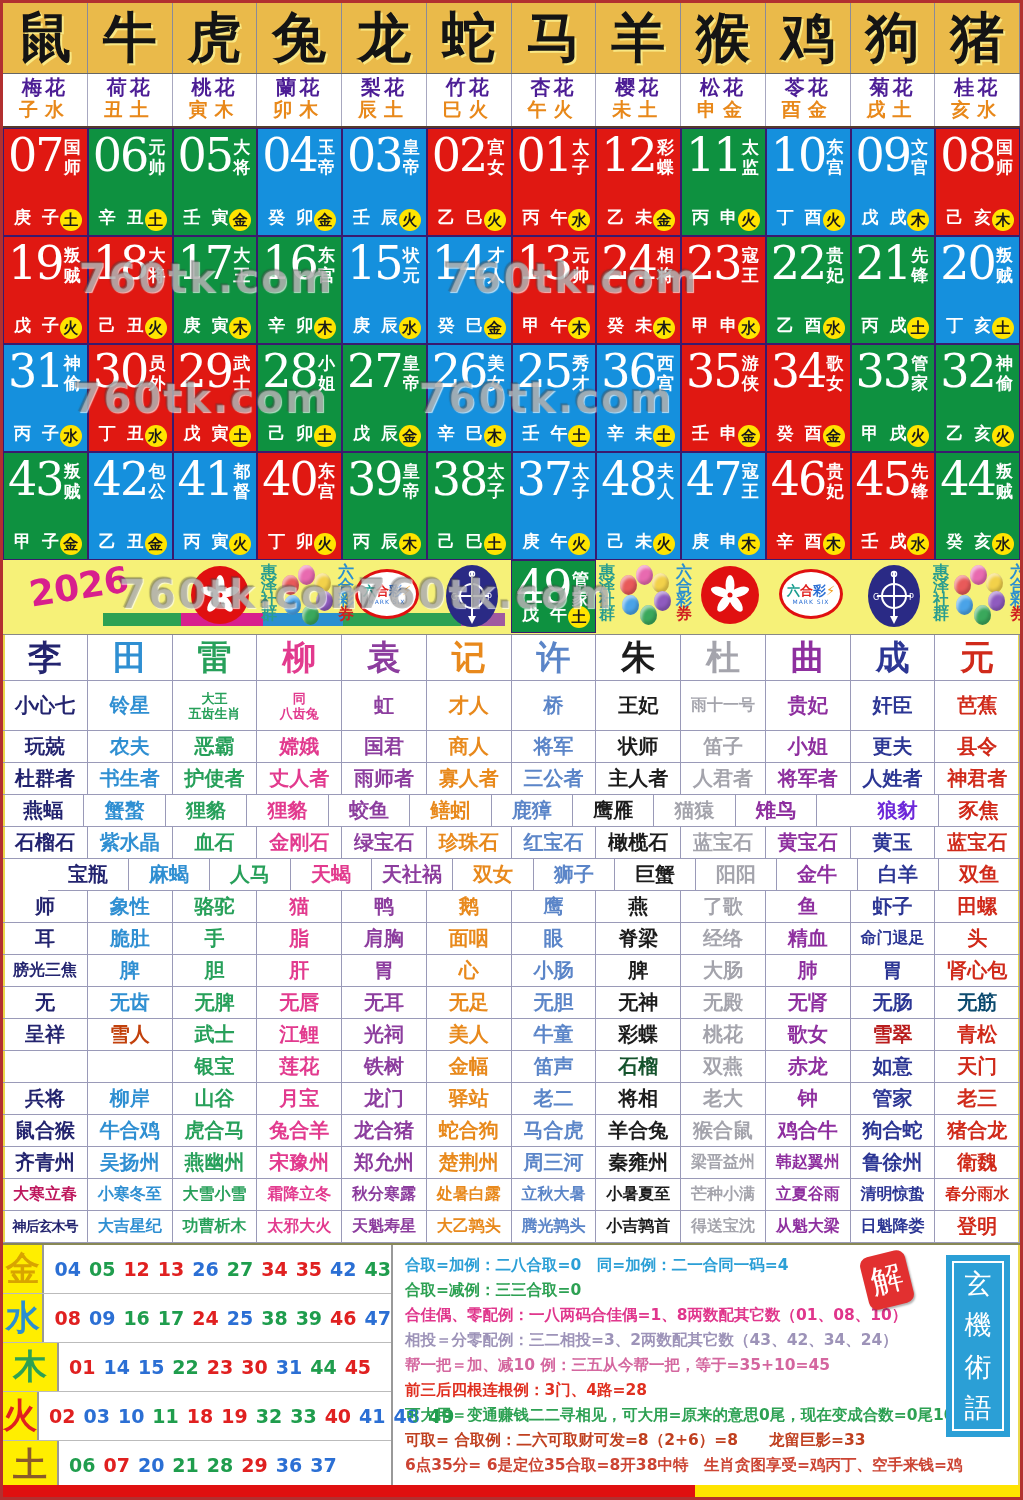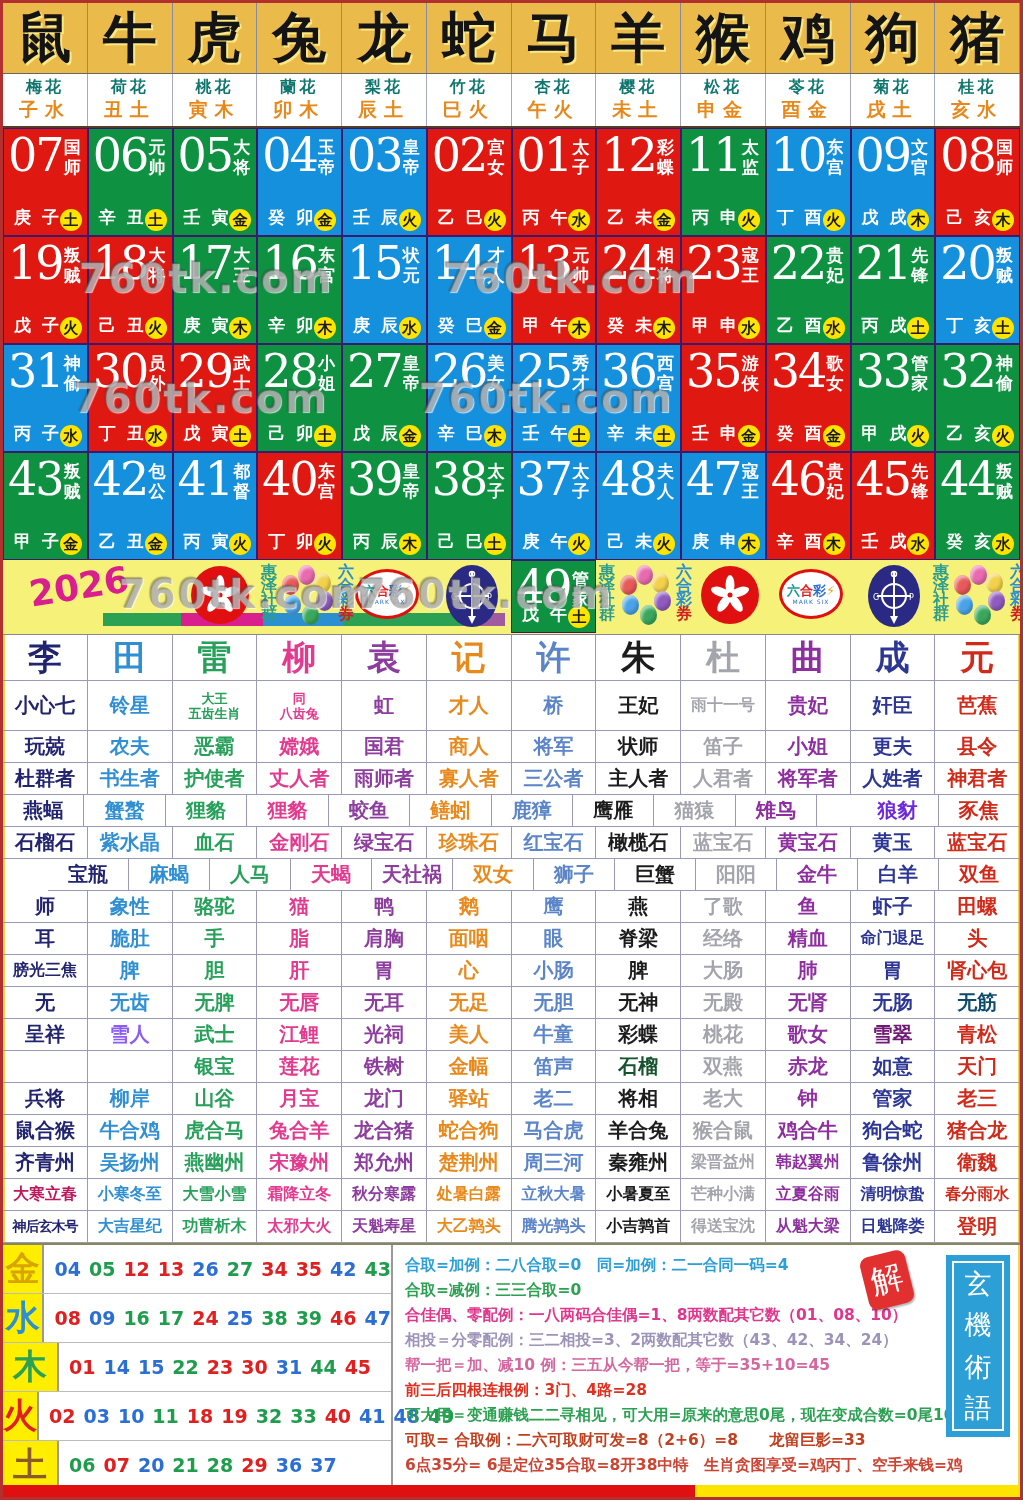--- a/index.html
+++ b/index.html
@@ -5,21 +5,21 @@
   html,body{margin:0;padding:0;background:#fff}
   .poster{position:relative;width:1023px;height:1500px;box-sizing:border-box;background:#fff;
     border:3px solid #b23030;box-shadow:inset 0 0 0 2px #ead94c;overflow:hidden;
     font-family:"DejaVu Sans",sans-serif}
   
   .zrow{display:flex;height:70px;background:#eaba4a;border-bottom:1px solid #666}
   .zcell{flex:1;display:flex;align-items:center;justify-content:center;border-right:1px solid #8a8a9a;
     font-family:"DejaVu Serif",serif;font-size:54px;font-weight:700;color:#141414;text-shadow:2px 2px 0 #f9e884}
   .frow{display:flex;height:52px;background:#fff;border-bottom:2px solid #553a2a}
   .fcell{flex:1;text-align:center;border-right:1px solid #a8a8c0;padding-top:3px;box-sizing:border-box}
-  .fname{color:#0f766e;font-size:16px;font-weight:700;letter-spacing:3px;line-height:20px}
+  .fname{color:#4c1d95;font-size:20px;font-weight:700;letter-spacing:3px;line-height:20px}
   .fbranch{color:#e8881a;font-size:19px;font-weight:700;letter-spacing:7px;line-height:24px}
   
   .cardrow{display:flex;height:108px}
   .card{flex:1;position:relative;border:1px solid #3a1a6e;box-sizing:border-box;color:#fff}
   .bg-red{background:#e01812}.bg-green{background:#0e9140}.bg-blue{background:#1590dd}
   .cnum{position:absolute;top:0px;left:4px;font-size:46px;line-height:52px;font-family:"DejaVu Serif",serif;letter-spacing:-2px}
   .ctitle{position:absolute;top:8px;right:6px;font-size:17px;line-height:20px;text-align:center;white-space:pre-line;font-weight:700}
   .cgz{position:absolute;bottom:6px;left:10px;font-size:17px;font-weight:700;letter-spacing:11px;white-space:nowrap}
   .celem{position:absolute;bottom:4px;right:5px;width:22px;height:22px;border-radius:50%;background:#ffe400;
     color:#1a1a1a;font-size:15px;font-weight:700;display:flex;align-items:center;justify-content:center}
@@ -748,30 +748,30 @@
         <div class="tc" style="color: rgb(232, 137, 28);">无足</div>
         <div class="tc" style="color: rgb(91, 133, 200);">无胆</div>
         <div class="tc" style="color: rgb(28, 28, 28);">无神</div>
         <div class="tc" style="color: rgb(164, 164, 172);">无殿</div>
         <div class="tc" style="color: rgb(142, 47, 159);">无肾</div>
         <div class="tc" style="color: rgb(44, 54, 148);">无肠</div>
         <div class="tc" style="color: #0c4a6e;">无筋</div>
       </div>
       <div class="trow rh">
         <div class="tc" style="color: rgb(35, 36, 111);">呈祥</div>
-        <div class="tc" style="color: #8b5cf6;">雪人</div>
+        <div class="tc" style="color: #c2410c;">雪人</div>
         <div class="tc" style="color: rgb(39, 160, 90);">武士</div>
         <div class="tc" style="color: rgb(226, 58, 142);">江鲤</div>
         <div class="tc" style="color: rgb(140, 61, 158);">光祠</div>
         <div class="tc" style="color: rgb(232, 137, 28);">美人</div>
         <div class="tc" style="color: rgb(91, 133, 200);">牛童</div>
         <div class="tc" style="color: rgb(28, 28, 28);">彩蝶</div>
         <div class="tc" style="color: rgb(164, 164, 172);">桃花</div>
         <div class="tc" style="color: rgb(142, 47, 159);">歌女</div>
-        <div class="tc" style="color: #701a75;">雪翠</div>
+        <div class="tc" style="color: #b91c1c;">雪翠</div>
         <div class="tc" style="color: rgb(208, 42, 26);">青松</div>
       </div>
       <div class="trow rh">
         <div class="tc" style="color: rgb(35, 36, 111);"></div>
         <div class="tc" style="color: rgb(47, 143, 210);"></div>
         <div class="tc" style="color: rgb(39, 160, 90);">银宝</div>
         <div class="tc" style="color: rgb(226, 58, 142);">莲花</div>
         <div class="tc" style="color: rgb(140, 61, 158);">铁树</div>
         <div class="tc" style="color: rgb(232, 137, 28);">金幅</div>
         <div class="tc" style="color: rgb(91, 133, 200);">笛声</div>

